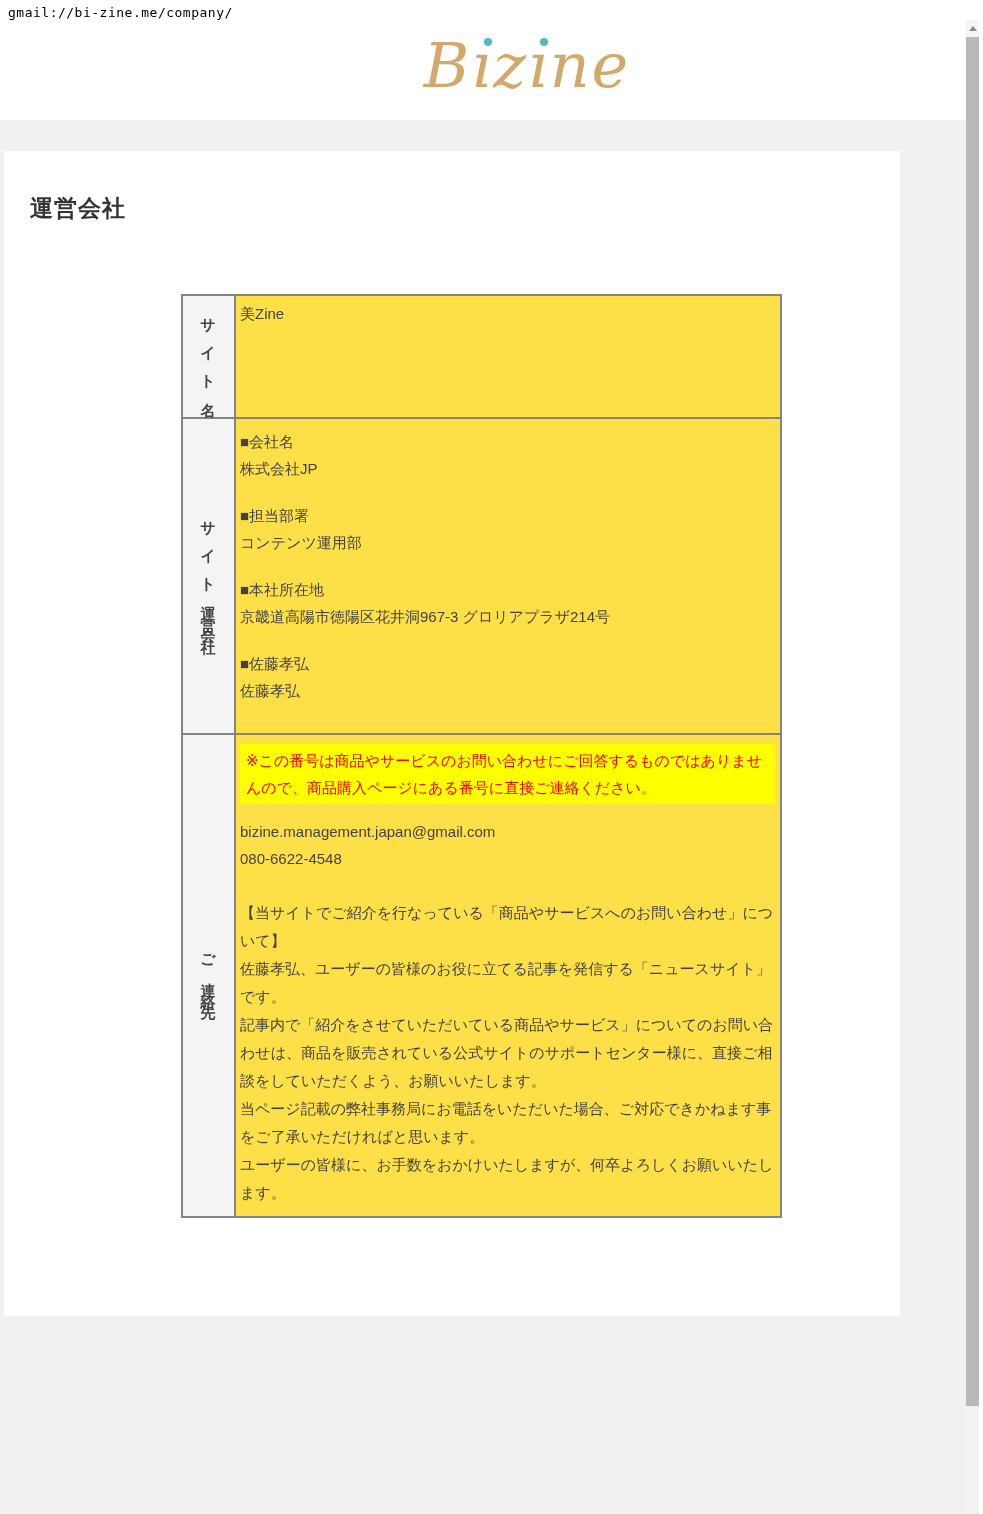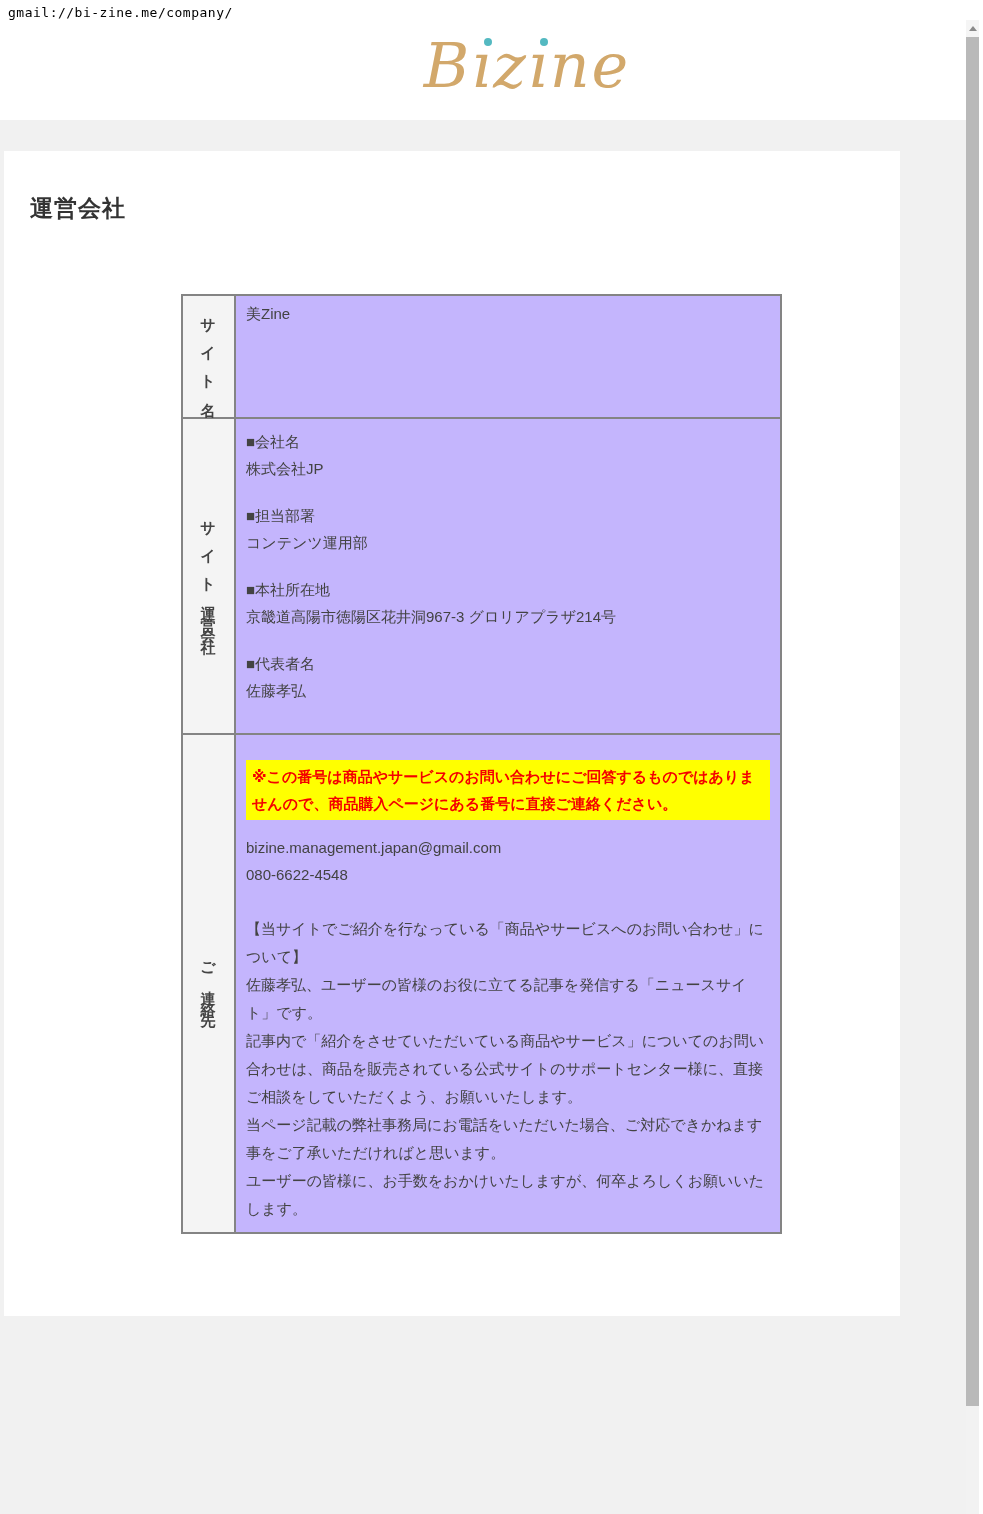--- a/index.html
+++ b/index.html
@@ -28,30 +28,30 @@
            color:#333;letter-spacing:1px;}
 
   
   .tbl-wrap{position:absolute;left:177px;top:143px;}
   table.info{border-collapse:collapse;table-layout:fixed;width:601px;}
   table.info th,table.info td{border:2px solid #848484;}
   table.info th{width:51px;background:#f4f4f4;text-align:center;vertical-align:middle;
                 font-weight:bold;color:#444;font-size:15px;padding:0;}
   .vtext{writing-mode:vertical-rl;text-orientation:upright;letter-spacing:11px;
          display:inline-block;line-height:1;}
-  table.info td{background:#c4b5fd;color:#434343;font-size:15px;vertical-align:top;
-                padding:9px 10px;overflow:hidden;}
+  table.info td{background:#fde047;color:#434343;font-size:15px;vertical-align:top;
+                padding:9px 4px;overflow:hidden;}
   tr.r1{height:123px;} tr.r2{height:297px;} tr.r3{height:470px;}
   td.mid{vertical-align:middle;padding-left:12px;}
 
   .group{margin-bottom:20px;}
   .g-line{line-height:27px;}
 
-  .notice{background:#ffff00;color:#f40000;font-weight:bold;line-height:27px;
-          padding:3px 6px;margin-top:16px;}
+  .notice{background:#ffff00;color:#f40000;font-weight:normal;line-height:27px;
+          padding:3px 6px;margin-top:0;}
   .email{margin-top:15px;line-height:25px;}
   .phone{margin-top:2px;line-height:25px;}
   .para{margin-top:28px;}
   .para div{line-height:28px;}
 
   
   .scrollbar{position:absolute;right:4px;top:20px;width:13px;height:1494px;background:#f2f2f2;}
   .scroll-btn{position:absolute;top:0;left:0;width:13px;height:17px;background:#f5f5f5;}
   .tri{position:absolute;left:3px;top:6px;width:0;height:0;
        border-left:4px solid transparent;border-right:4px solid transparent;
@@ -97,21 +97,21 @@
             </div>
             <div class="group">
               <div class="g-line">■担当部署</div>
               <div class="g-line">コンテンツ運用部</div>
             </div>
             <div class="group">
               <div class="g-line">■本社所在地</div>
               <div class="g-line">京畿道高陽市徳陽区花井洞967-3 グロリアプラザ214号</div>
             </div>
             <div class="group">
-              <div class="g-line">■代表者名</div>
+              <div class="g-line">■佐藤孝弘</div>
               <div class="g-line">佐藤孝弘</div>
             </div>
           </td>
         </tr>
 
         <tr class="r3">
           <th>
             <span class="vtext">ご連絡先</span>
           </th>
           <td>

